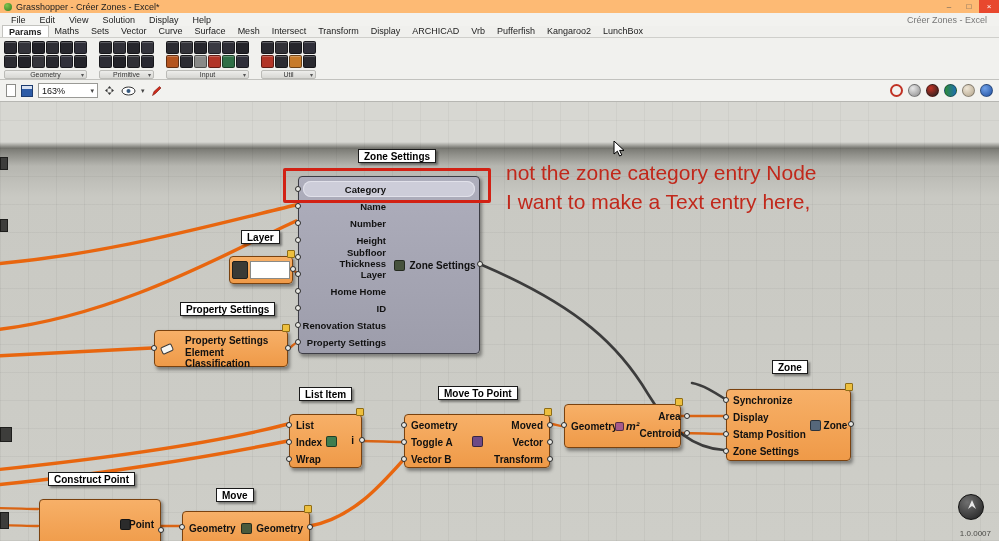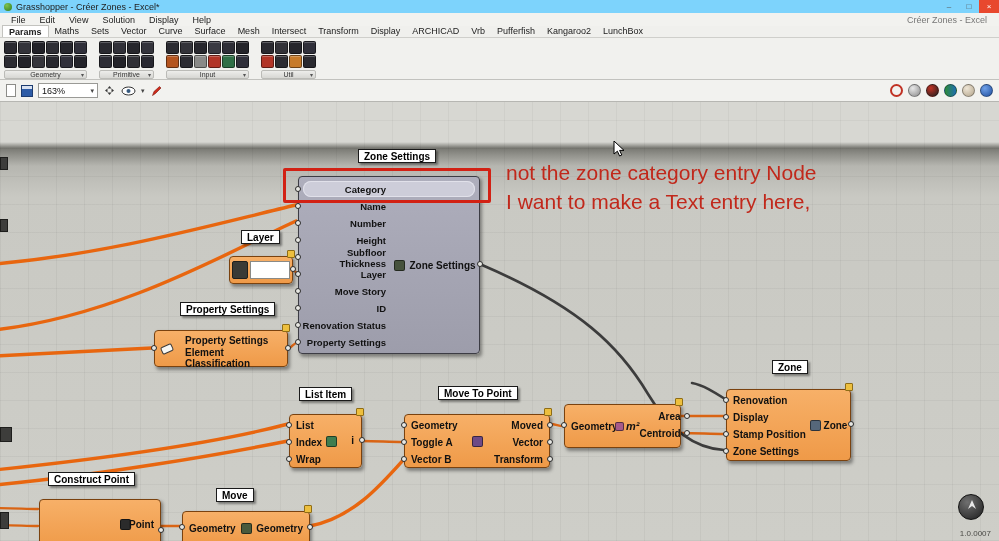--- a/index.html
+++ b/index.html
@@ -1,19 +1,19 @@
 <!DOCTYPE html>
 <html><head>
 <meta charset="utf-8">
 <style>
   * { margin:0; padding:0; box-sizing:border-box; }
   html,body { width:999px; height:541px; overflow:hidden; font-family:"Liberation Sans",sans-serif; background:#cfcfca; }
 
   
-  .titlebar { height:13px; background:#7dd3fc; border-bottom:1px solid #dddدdd8; display:flex; align-items:center; font-size:9px; color:#222; padding-left:4px; }
+  .titlebar { height:13px; background:#fdba74; border-bottom:1px solid #dddدdd8; display:flex; align-items:center; font-size:9px; color:#222; padding-left:4px; }
   .app-icon { width:8px; height:8px; border-radius:50%; background:radial-gradient(circle at 35% 30%,#7fc24f,#2f7d1f); margin-right:4px; }
   .win-btns { margin-left:auto; display:flex; height:13px; }
   .win-btn { width:20px; display:flex; align-items:center; justify-content:center; font-size:8px; color:#555; }
   .win-btn.close { background:#e8482e; color:#fff; }
 
   .menubar { height:13px; background:#f2f2ef; display:flex; align-items:center; font-size:9px; color:#222; padding:0 4px; }
   .menu-item { padding:0 7px; }
   .menubar-right { margin-left:auto; color:#777; padding-right:8px; }
 
   .tabbar { height:12px; background:#f0f0ed; border-bottom:1px solid #cfcfcb; display:flex; align-items:flex-end; font-size:9px; padding-left:2px; }
@@ -356,21 +356,21 @@
           <span class="zs-lbl">Subfloor Thickness</span>
         </div>
 
         <div class="row zs-row">
           <span class="port in"></span>
           <span class="zs-lbl">Layer</span>
         </div>
 
         <div class="row zs-row">
           <span class="port in"></span>
-          <span class="zs-lbl">Move Story</span>
+          <span class="zs-lbl">Home Home</span>
         </div>
 
         <div class="row zs-row">
           <span class="port in"></span>
           <span class="zs-lbl">ID</span>
         </div>
 
         <div class="row zs-row">
           <span class="port in"></span>
           <span class="zs-lbl">Renovation Status</span>
@@ -490,21 +490,21 @@
         </div>
       </div>
   </div>
 
   <div class="node orange zone">
     <span class="badge"></span>
     <div class="zone-in">
 
         <div class="row">
           <span class="port in"></span>
-          <span class="lin">Renovation</span>
+          <span class="lin">Synchronize</span>
         </div>
 
         <div class="row">
           <span class="port in"></span>
           <span class="lin">Display</span>
         </div>
 
         <div class="row">
           <span class="port in"></span>
           <span class="lin">Stamp Position</span>

